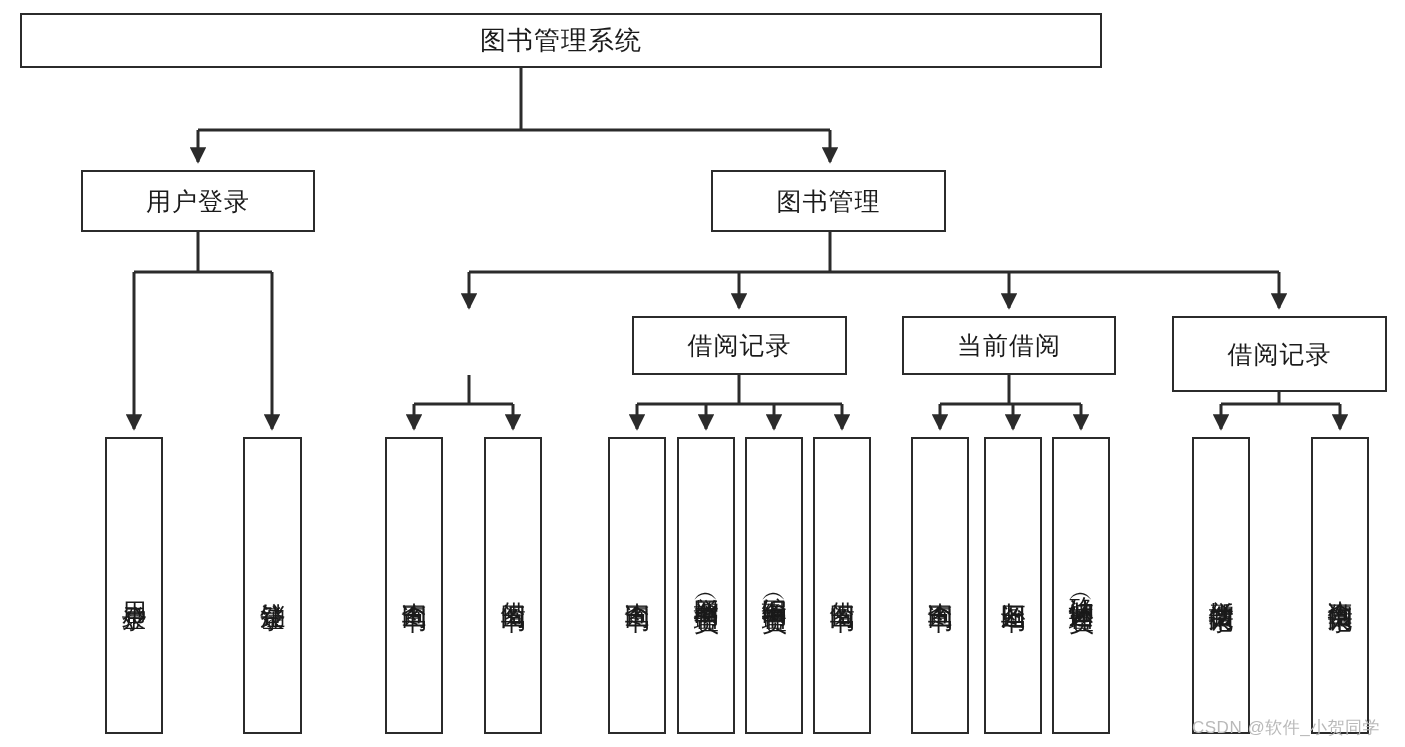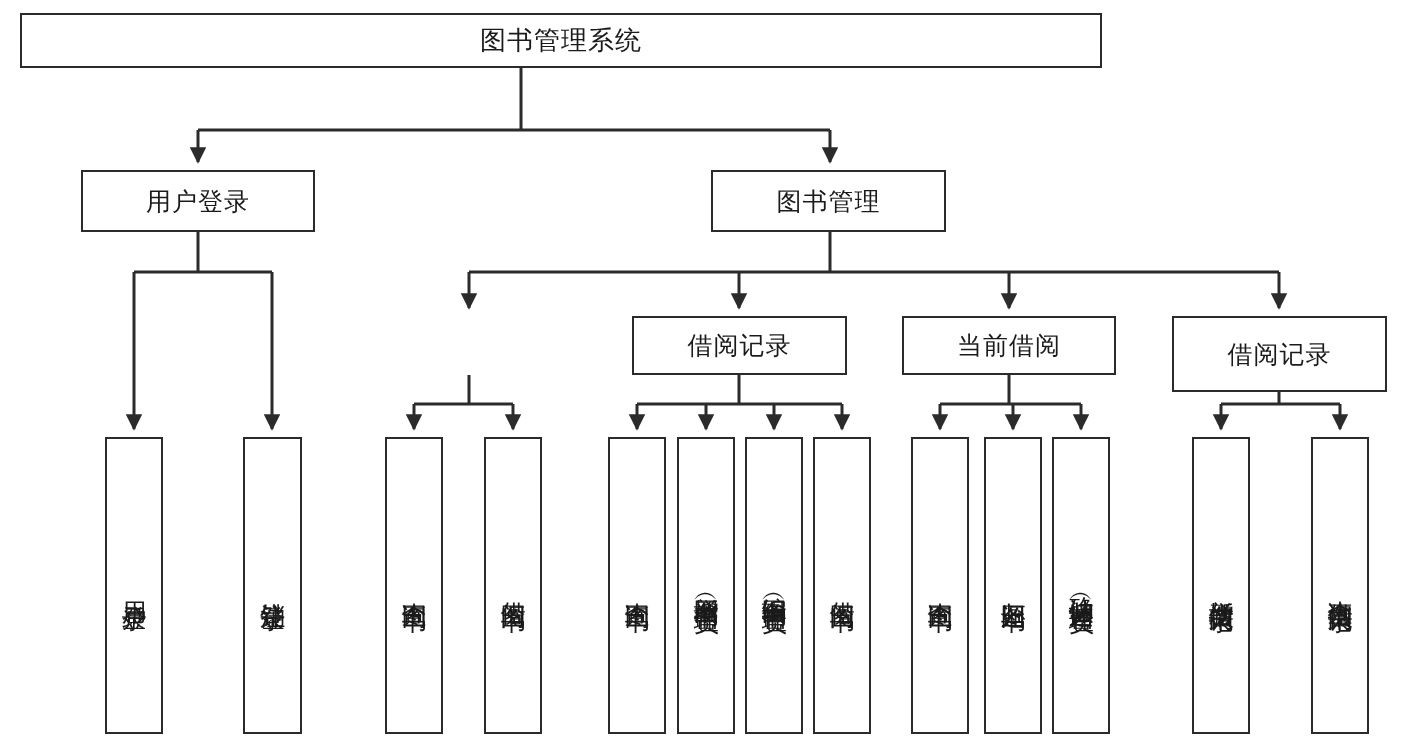--- a/index.html
+++ b/index.html
@@ -161,14 +161,15 @@
   <div class="node leaf" style="left: 1052px; top: 437px; width: 58px; height: 297px;">
     <span class="vtext">确认归还（管理员）</span>
   </div>
   <div class="node leaf" style="left: 1192px; top: 437px; width: 58px; height: 297px;">
     <span class="vtext">新增借阅记录</span>
   </div>
   <div class="node leaf" style="left: 1311px; top: 437px; width: 58px; height: 297px;">
     <span class="vtext">查询借阅记录</span>
   </div>
 
+  <div class="watermark" style="left: 1192px; top: 716px;">CSDN @软件_小贺同学</div>
 
 </div>
 
 </body></html>

